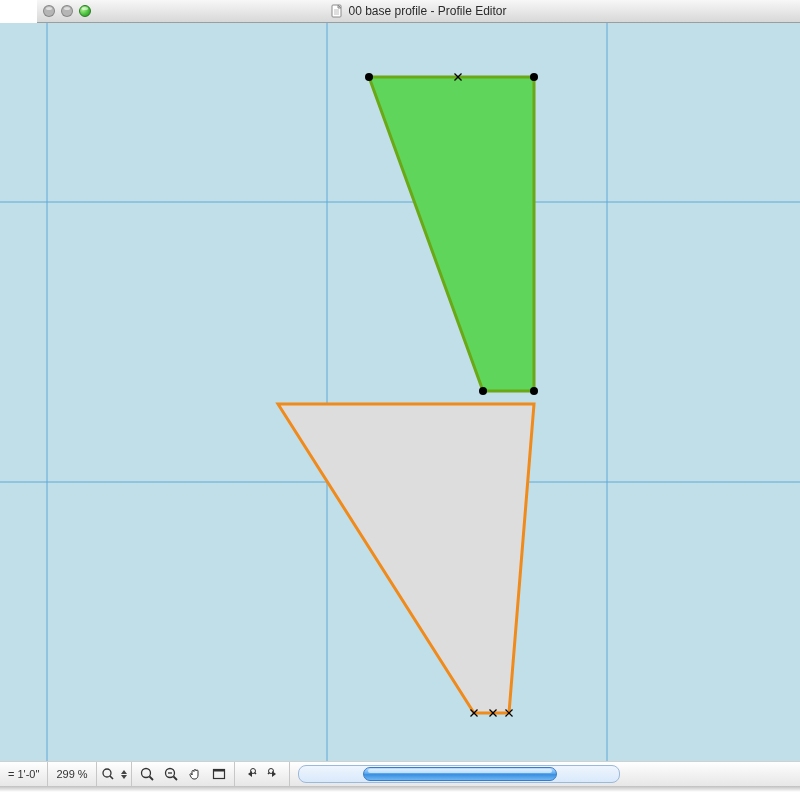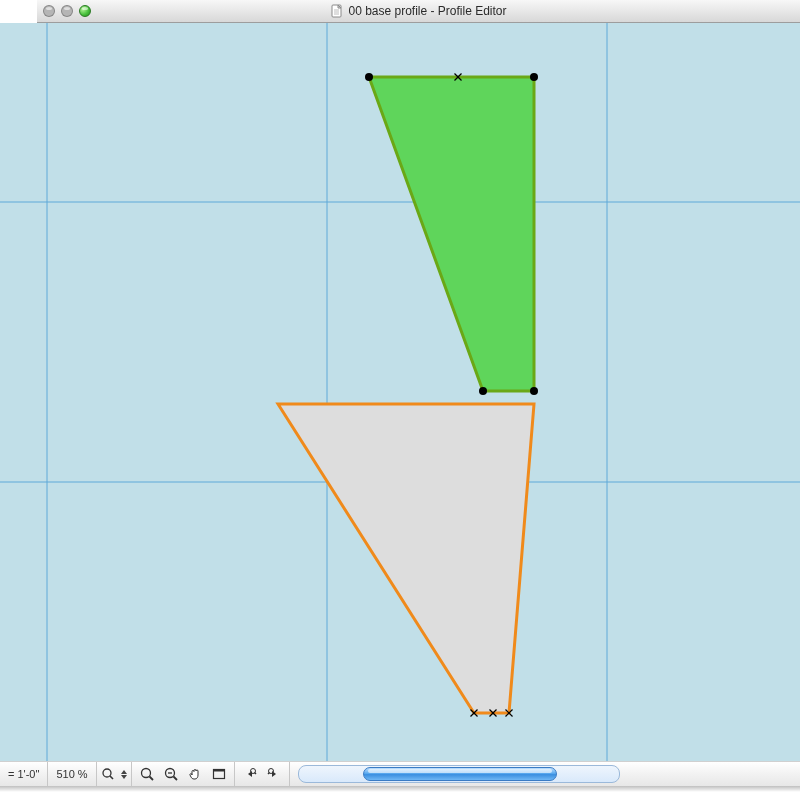--- a/index.html
+++ b/index.html
@@ -217,21 +217,21 @@
   </svg>
 </div>
 
 <div class="statusbar">
 
   <div class="cell">
     <span>= 1'-0"</span>
   </div>
 
   <div class="cell">
-    <span>510 %</span>
+    <span>299 %</span>
   </div>
 
   <div class="cell tight">
     <svg width="14" height="14" viewBox="0 0 14 14">
       <circle cx="6" cy="6" r="4" fill="none" stroke="#333" stroke-width="1.3"></circle>
       <line x1="9" y1="9" x2="12" y2="12" stroke="#333" stroke-width="1.6"></line>
     </svg>
     <span class="zoom-updown">
       <span class="caret up"></span>
       <span class="caret down"></span>

